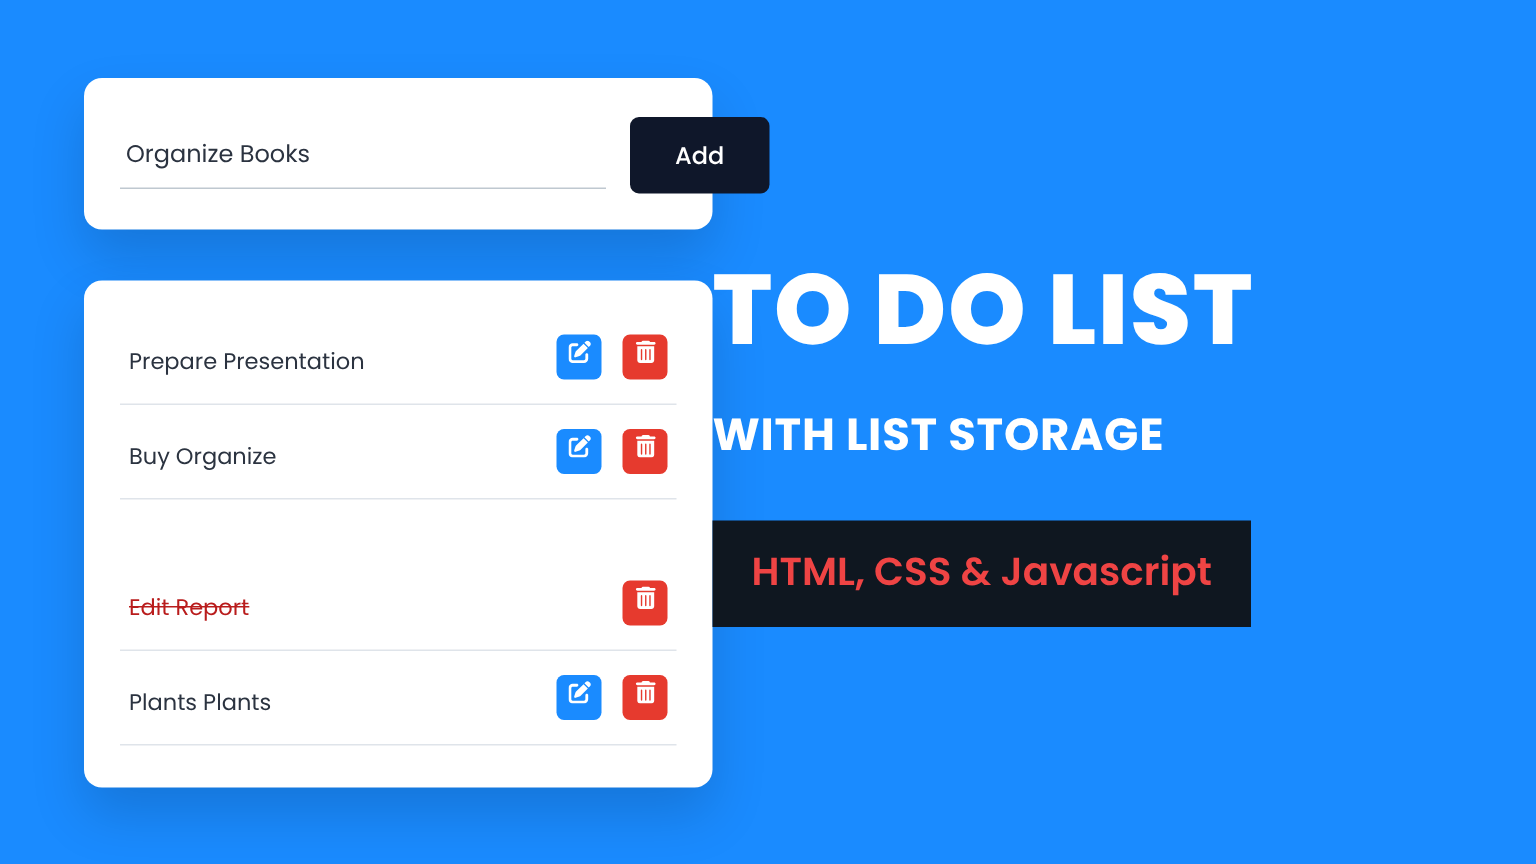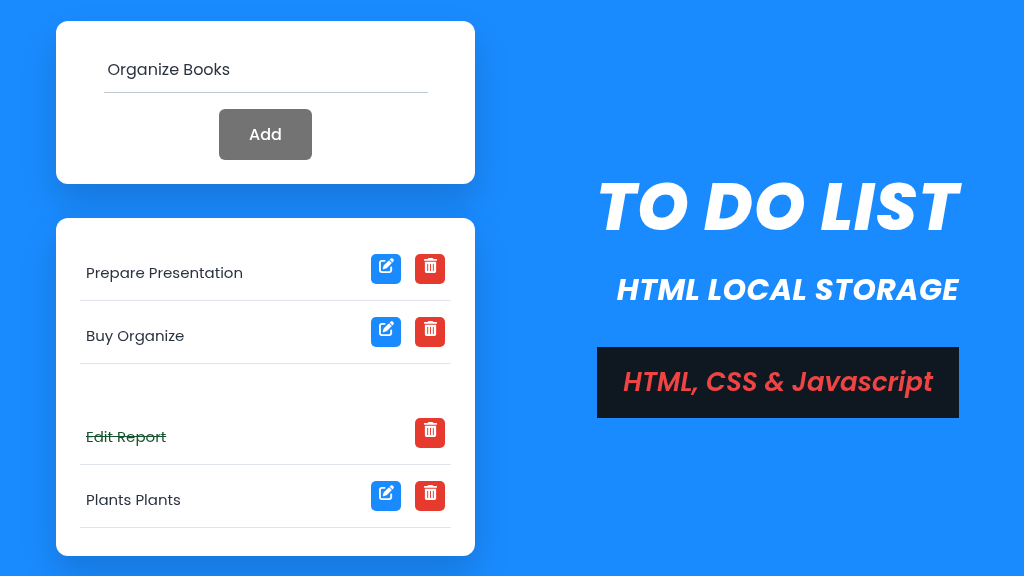--- a/index.html
+++ b/index.html
@@ -1,31 +1,31 @@
 <!DOCTYPE html>
 <html><head>
 <meta charset="utf-8">
 <style>
 * { margin: 0; padding: 0; box-sizing: border-box; font-family: -apple-system, BlinkMacSystemFont, 'Segoe UI', Poppins, sans-serif; }
 body { width: 1024px; height: 576px; background: #1a8bff; display: flex; align-items: center; overflow: hidden; }
 .left-col { width: 475px; padding-left: 56px; display: flex; flex-direction: column; gap: 34px; }
-.card { background: #fff; border-radius: 12px; box-shadow: 0 18px 36px rgba(0,0,0,0.15); padding: 26px 24px 24px 24px; flex-direction: column; }
+.card { background: #fff; border-radius: 12px; box-shadow: 0 18px 36px rgba(0,0,0,0.15); padding: 26px 24px 24px 24px; }
 .input-card { display: flex; align-items: center; gap: 16px; }
 .task-input { flex: 1; border: none; border-bottom: 1px solid #bfc8d0; padding: 10px 4px; font-size: 16px; color: #2b3340; outline: none; background: transparent; }
-.add-btn { background: #737373; color: #fff; border: none; border-radius: 6px; padding: 13px 30px; font-size: 16px; font-weight: 500; cursor: pointer; }
+.add-btn { background: #0f172a; color: #fff; border: none; border-radius: 6px; padding: 13px 30px; font-size: 16px; font-weight: 500; cursor: pointer; }
 .list-card { padding: 20px 24px 28px 24px; }
 .row { display: flex; align-items: flex-end; justify-content: space-between; padding: 16px 6px; border-bottom: 1px solid #dfe4ea; }
 .row-label { font-size: 15px; color: #2b3340; }
-.row-label.done { text-decoration: line-through; color: #14532d; margin-top: 45px; }
+.row-label.done { text-decoration: line-through; color: #b91c1c; margin-top: 45px; }
 .row-actions { display: flex; gap: 14px; }
 .icon-btn { width: 30px; height: 30px; border-radius: 5px; border: none; display: flex; align-items: center; justify-content: center; cursor: pointer; }
 .icon-btn.edit { background: #1a8bff; }
 .icon-btn.del { background: #e63a2e; }
 .icon-btn svg { width: 15px; height: 15px; fill: #fff; }
-.right-col { flex: 1; display: flex; flex-direction: column; align-items: flex-end; justify-content: center; gap: 8px; padding-right: 65px; font-style: italic; }
+.right-col { flex: 1; display: flex; flex-direction: column; align-items: flex-start; justify-content: center; gap: 8px; padding-right: 42px; }
 .title1 { color: #fff; font-size: 66px; font-weight: 800; letter-spacing: 1px; }
 .title2 { color: #fff; font-size: 30px; font-weight: 700; letter-spacing: 0.5px; margin-top: 2px; }
 .badge { background: #0f1720; color: #ef4444; font-size: 26px; font-weight: 600; padding: 16px 26px; margin-top: 26px; }
 </style>
 </head>
 <body>
 
 <div class="left-col">
 
   <div class="card input-card">
@@ -89,15 +89,15 @@
               </svg></span>
           </button>
         </div>
       </div>
     </div>
 
 </div>
 
 <div class="right-col">
   <div class="title1">TO DO LIST</div>
-  <div class="title2">HTML LOCAL STORAGE</div>
+  <div class="title2">WITH LIST STORAGE</div>
   <div class="badge">HTML, CSS &amp; Javascript</div>
 </div>
 
 </body></html>

